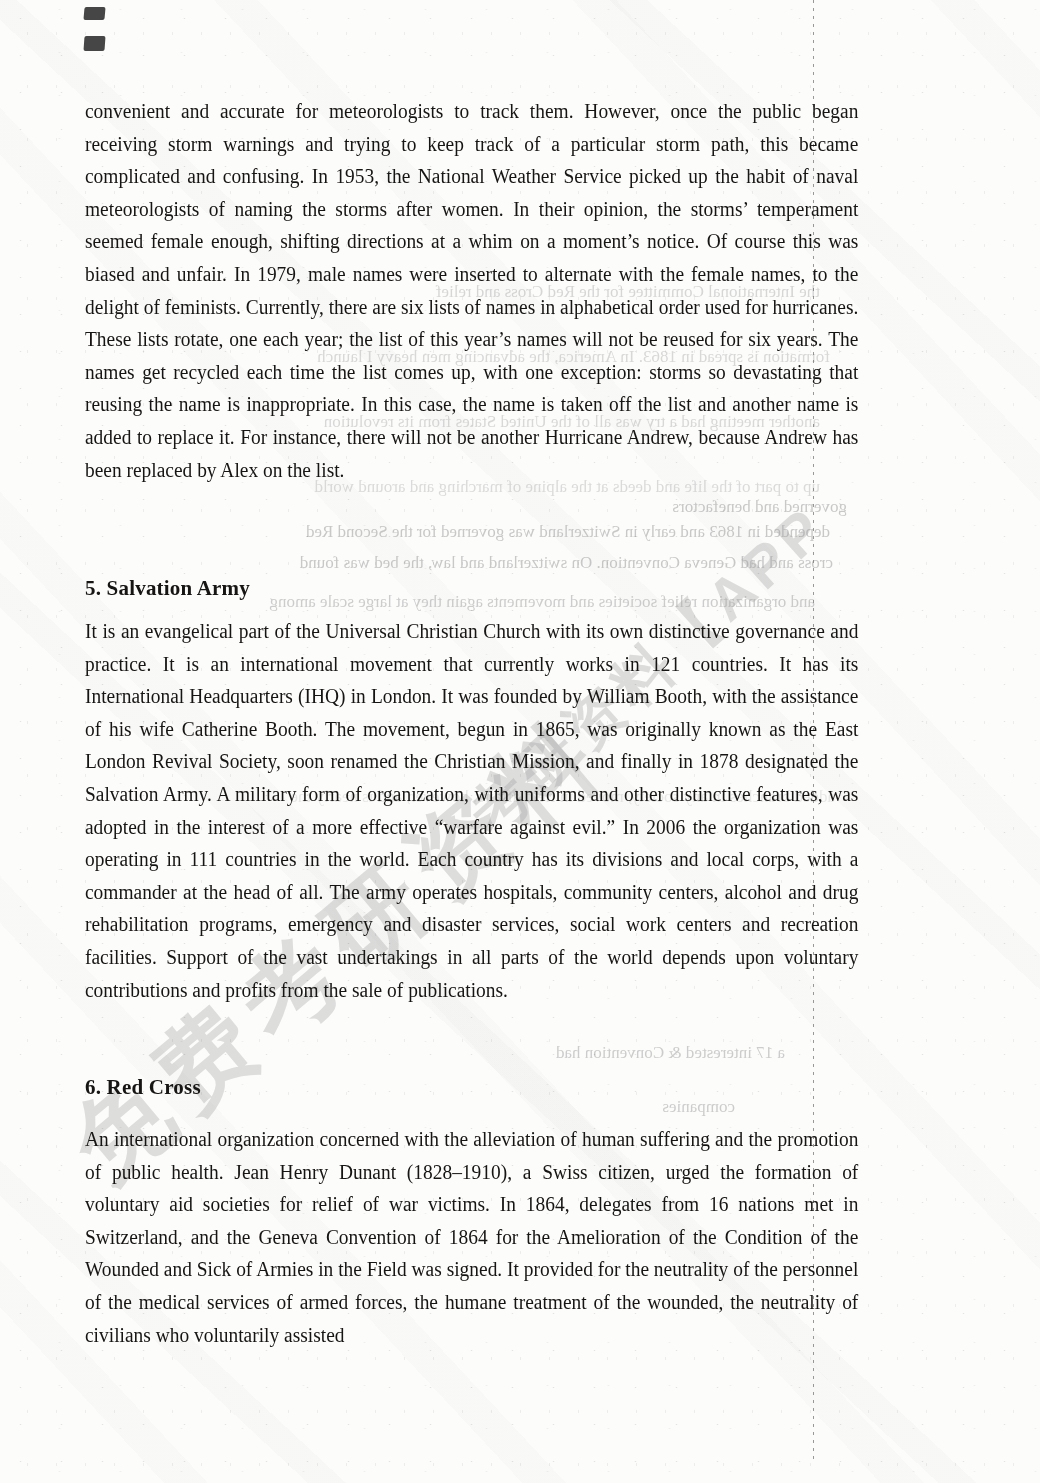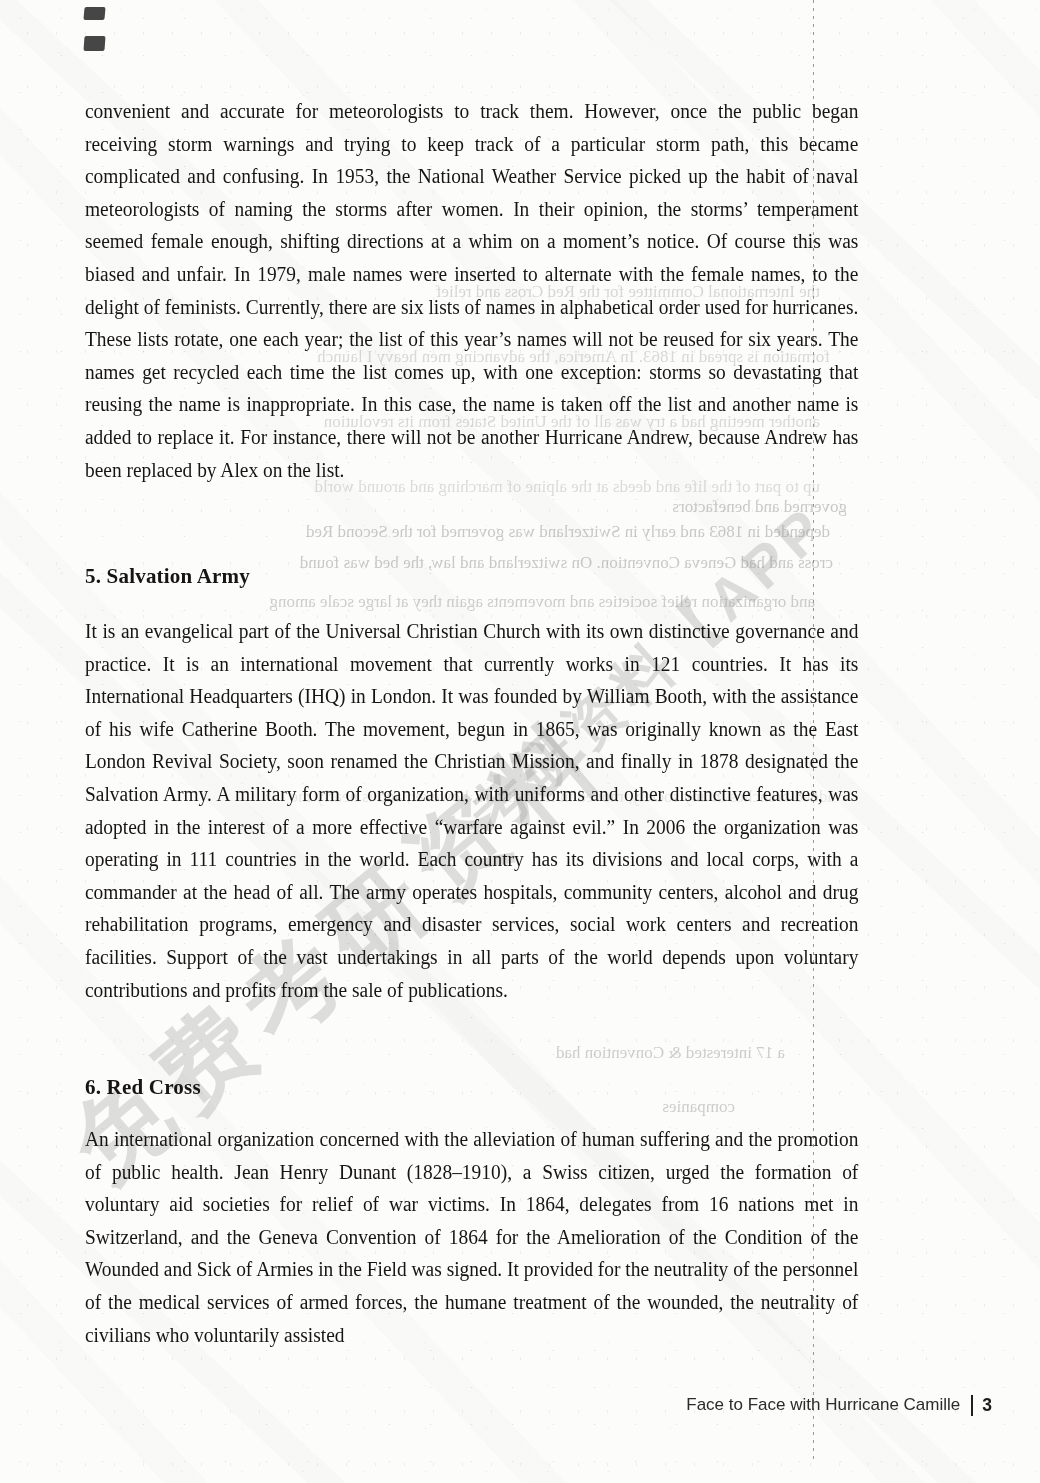--- a/index.html
+++ b/index.html
@@ -52,21 +52,21 @@
     text-align: justify; text-justify: inter-word;
   }
   .p1 { top: 95px; }
   .p2 { top: 615px; }
   .p3 { top: 1123px; }
 
   .heading {
     position: absolute; left: 85px; z-index: 4;
     font-size: 21px; font-weight: bold; letter-spacing: .2px;
   }
-  .h5 { top: 564px; text-align: center; }
+  .h5 { top: 576px; text-align: center; }
   .h6 { top: 1075px; text-align: right; }
 
   
   .bleed {
     position: absolute; z-index: 2; height: 21px; overflow: hidden;
     transform: scaleX(-1);
     font-size: 17px; line-height: 21px; white-space: nowrap;
     color: #9e9e9e; filter: blur(.7px);
   }
 
@@ -121,20 +121,15 @@
   <div class="foldline"></div>
 
   <div class="bodytext p1">convenient and accurate for meteorologists to track them. However, once the public began receiving storm warnings and trying to keep track of a particular storm path, this became complicated and confusing. In 1953, the National Weather Service picked up the habit of naval meteorologists of naming the storms after women. In their opinion, the storms’ temperament seemed female enough, shifting directions at a whim on a moment’s notice. Of course this was biased and unfair. In 1979, male names were inserted to alternate with the female names, to the delight of feminists. Currently, there are six lists of names in alphabetical order used for hurricanes. These lists rotate, one each year; the list of this year’s names will not be reused for six years. The names get recycled each time the list comes up, with one exception: storms so devastating that reusing the name is inappropriate. In this case, the name is taken off the list and another name is added to replace it. For instance, there will not be another Hurricane Andrew, because Andrew has been replaced by Alex on the list.</div>
 
   <div class="heading h5">5. Salvation Army</div>
   <div class="bodytext p2">It is an evangelical part of the Universal Christian Church with its own distinctive governance and practice. It is an international movement that currently works in 121 countries. It has its International Headquarters (IHQ) in London. It was founded by William Booth, with the assistance of his wife Catherine Booth. The movement, begun in 1865, was originally known as the East London Revival Society, soon renamed the Christian Mission, and finally in 1878 designated the Salvation Army. A military form of organization, with uniforms and other distinctive features, was adopted in the interest of a more effective “warfare against evil.” In 2006 the organization was operating in 111 countries in the world. Each country has its divisions and local corps, with a commander at the head of all. The army operates hospitals, community centers, alcohol and drug rehabilitation programs, emergency and disaster services, social work centers and recreation facilities. Support of the vast undertakings in all parts of the world depends upon voluntary contributions and profits from the sale of publications.</div>
 
   <div class="heading h6">6. Red Cross</div>
   <div class="bodytext p3">An international organization concerned with the alleviation of human suffering and the promotion of public health. Jean Henry Dunant (1828–1910), a Swiss citizen, urged the formation of voluntary aid societies for relief of war victims. In 1864, delegates from 16 nations met in Switzerland, and the Geneva Convention of 1864 for the Amelioration of the Condition of the Wounded and Sick of Armies in the Field was signed. It provided for the neutrality of the personnel of the medical services of armed forces, the humane treatment of the wounded, the neutrality of civilians who voluntarily assisted</div>
 
-  <div class="footer">
-    <span>Face to Face with Hurricane Camille</span>
-    <span class="bar"></span>
-    <span class="num">3</span>
-  </div>
 
   <div class="noise"></div>
 </div>
 
 </body></html>

